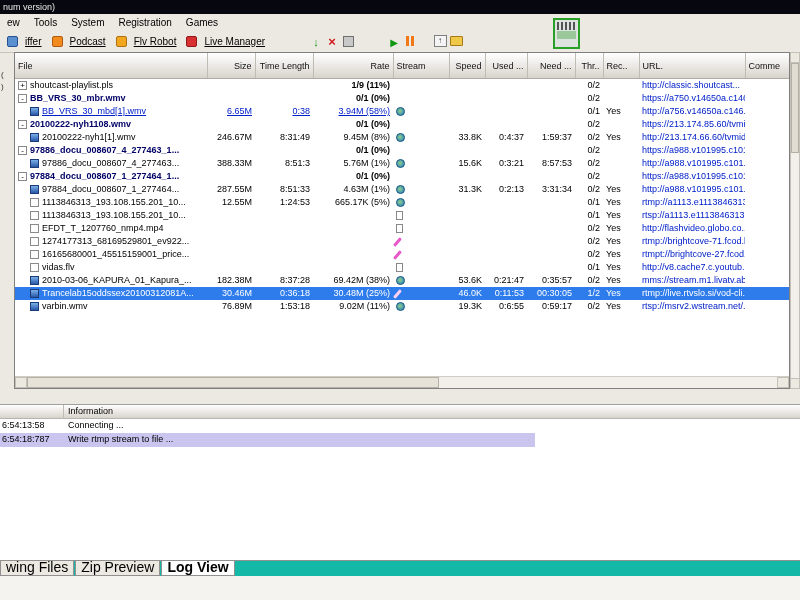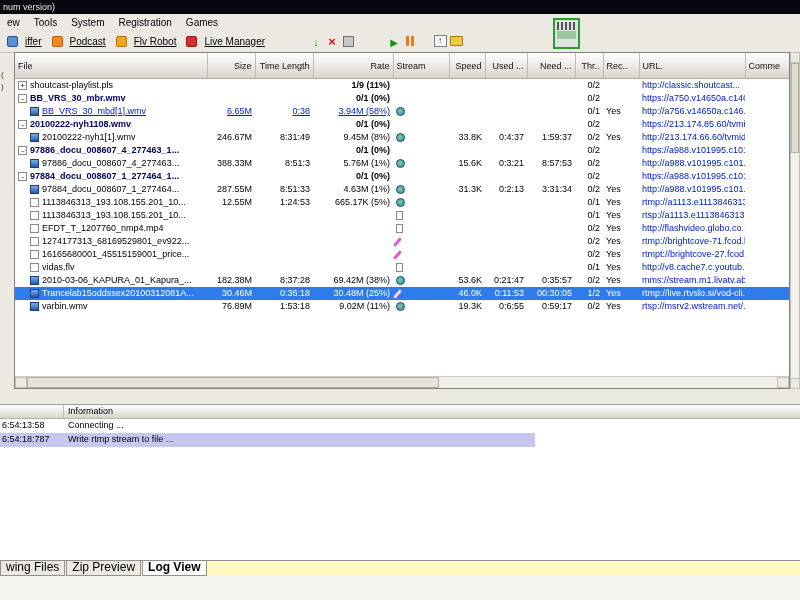--- a/index.html
+++ b/index.html
@@ -93,22 +93,22 @@
   .logpanel{position:absolute;left:0;top:404px;width:800px;height:156px;background:#fff;border-top:1px solid #a0a0a0;box-sizing:border-box;}
   .loghead{height:13px;display:flex;background:linear-gradient(#fff,#d8d4cc);border-bottom:1px solid #b8b4ac;font-size:9px;line-height:13px;}
   .lh-time{width:64px;border-right:1px solid #c0bcb4;box-sizing:border-box;}
   .lh-info{padding-left:4px;}
   .logrow{height:14px;line-height:13px;font-size:9px;display:flex;width:535px;}
   .logrow.hl{background:#c8c5ee;}
   .log-time{width:64px;padding-left:2px;box-sizing:border-box;}
   .log-msg{padding-left:4px;}
 
   
-  .tabs{position:absolute;left:0;top:560px;width:800px;height:16px;background:#fef9c3;border-top:1px solid #909090;
-        display:flex;align-items:flex-start;font-size:12px;box-sizing:border-box;}
+  .tabs{position:absolute;left:0;top:560px;width:800px;height:16px;background:#14b8a6;border-top:1px solid #909090;
+        display:flex;align-items:flex-start;font-size:14px;box-sizing:border-box;}
   .tab{border:1px solid #909090;border-top:none;padding:1px 5px;background:#ece9e2;margin-right:1px;height:12px;line-height:11px;}
   .tab.active{background:#fff;font-weight:bold;}
   .bottomstrip{position:absolute;left:0;top:576px;width:800px;height:24px;background:#f4f3f0;}
 </style>
 </head>
 <body>
 
 <div class="titlebar">
   <span>num version)</span>
 </div>

